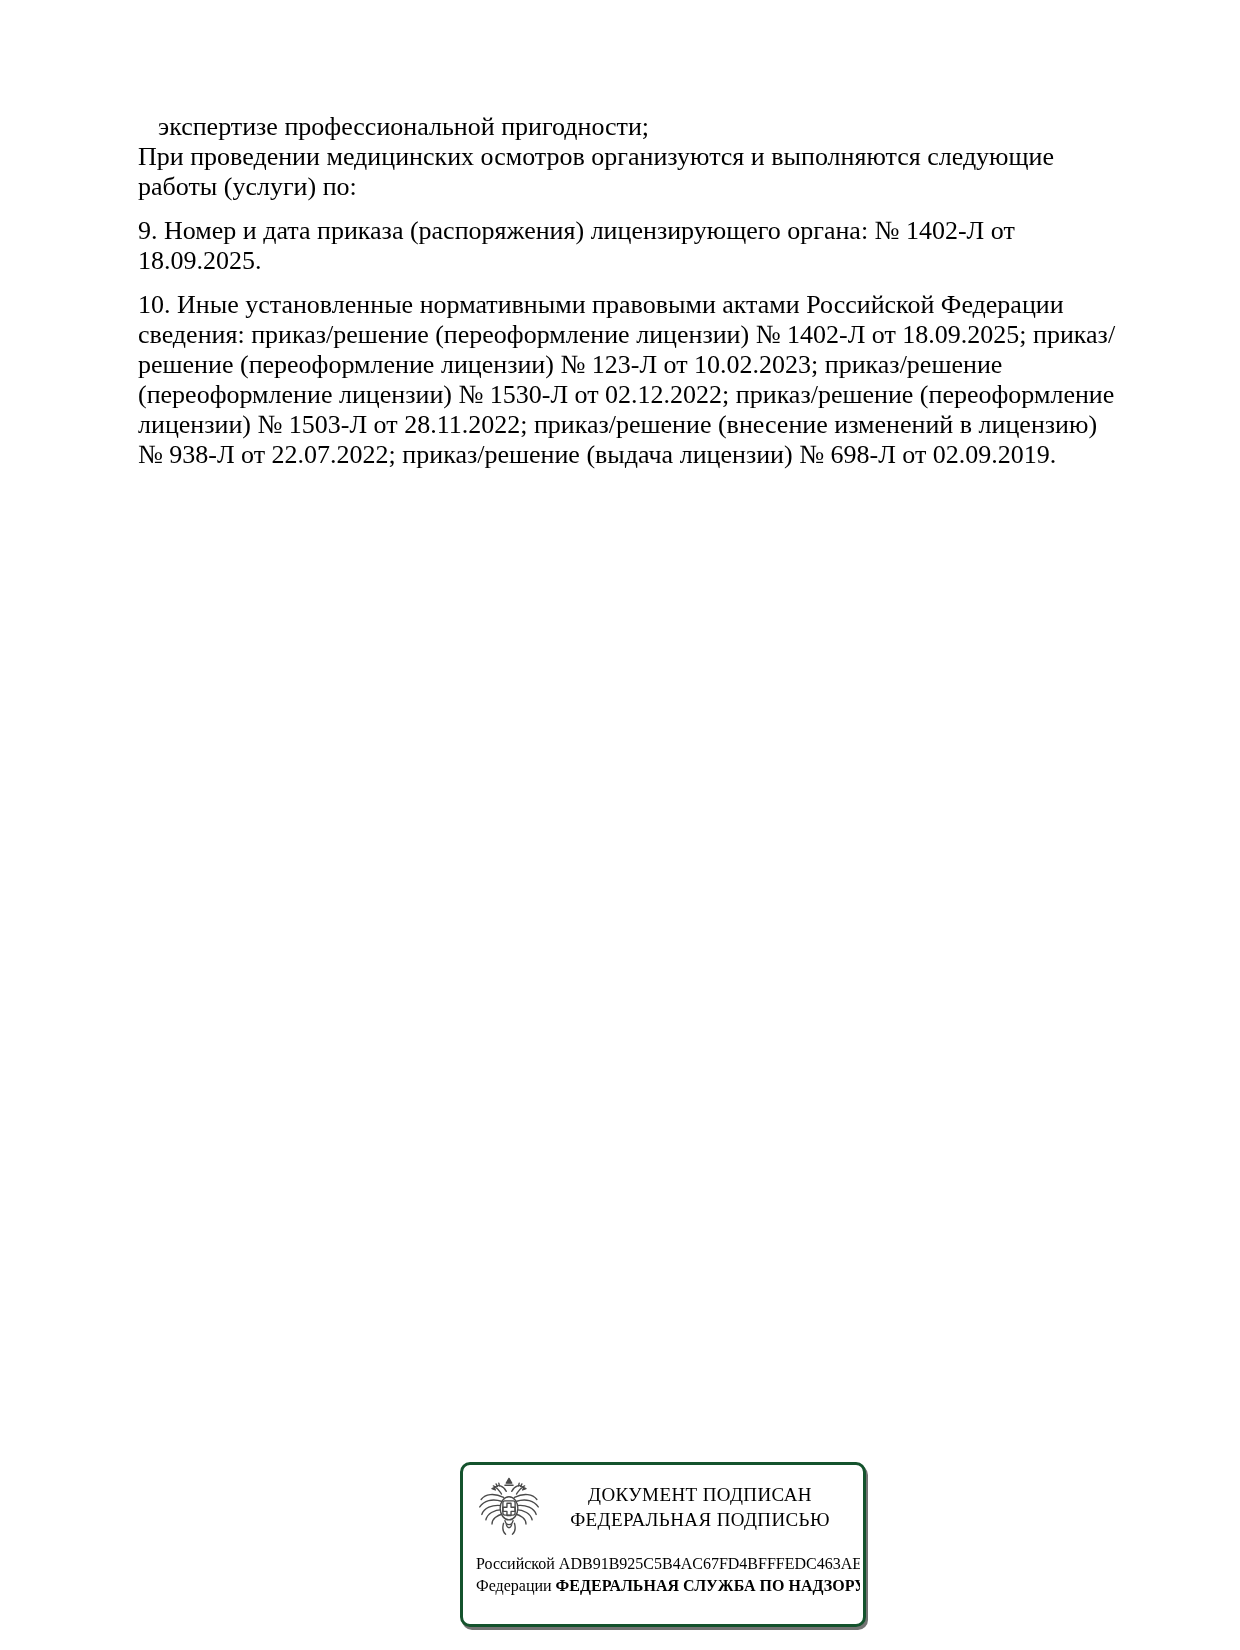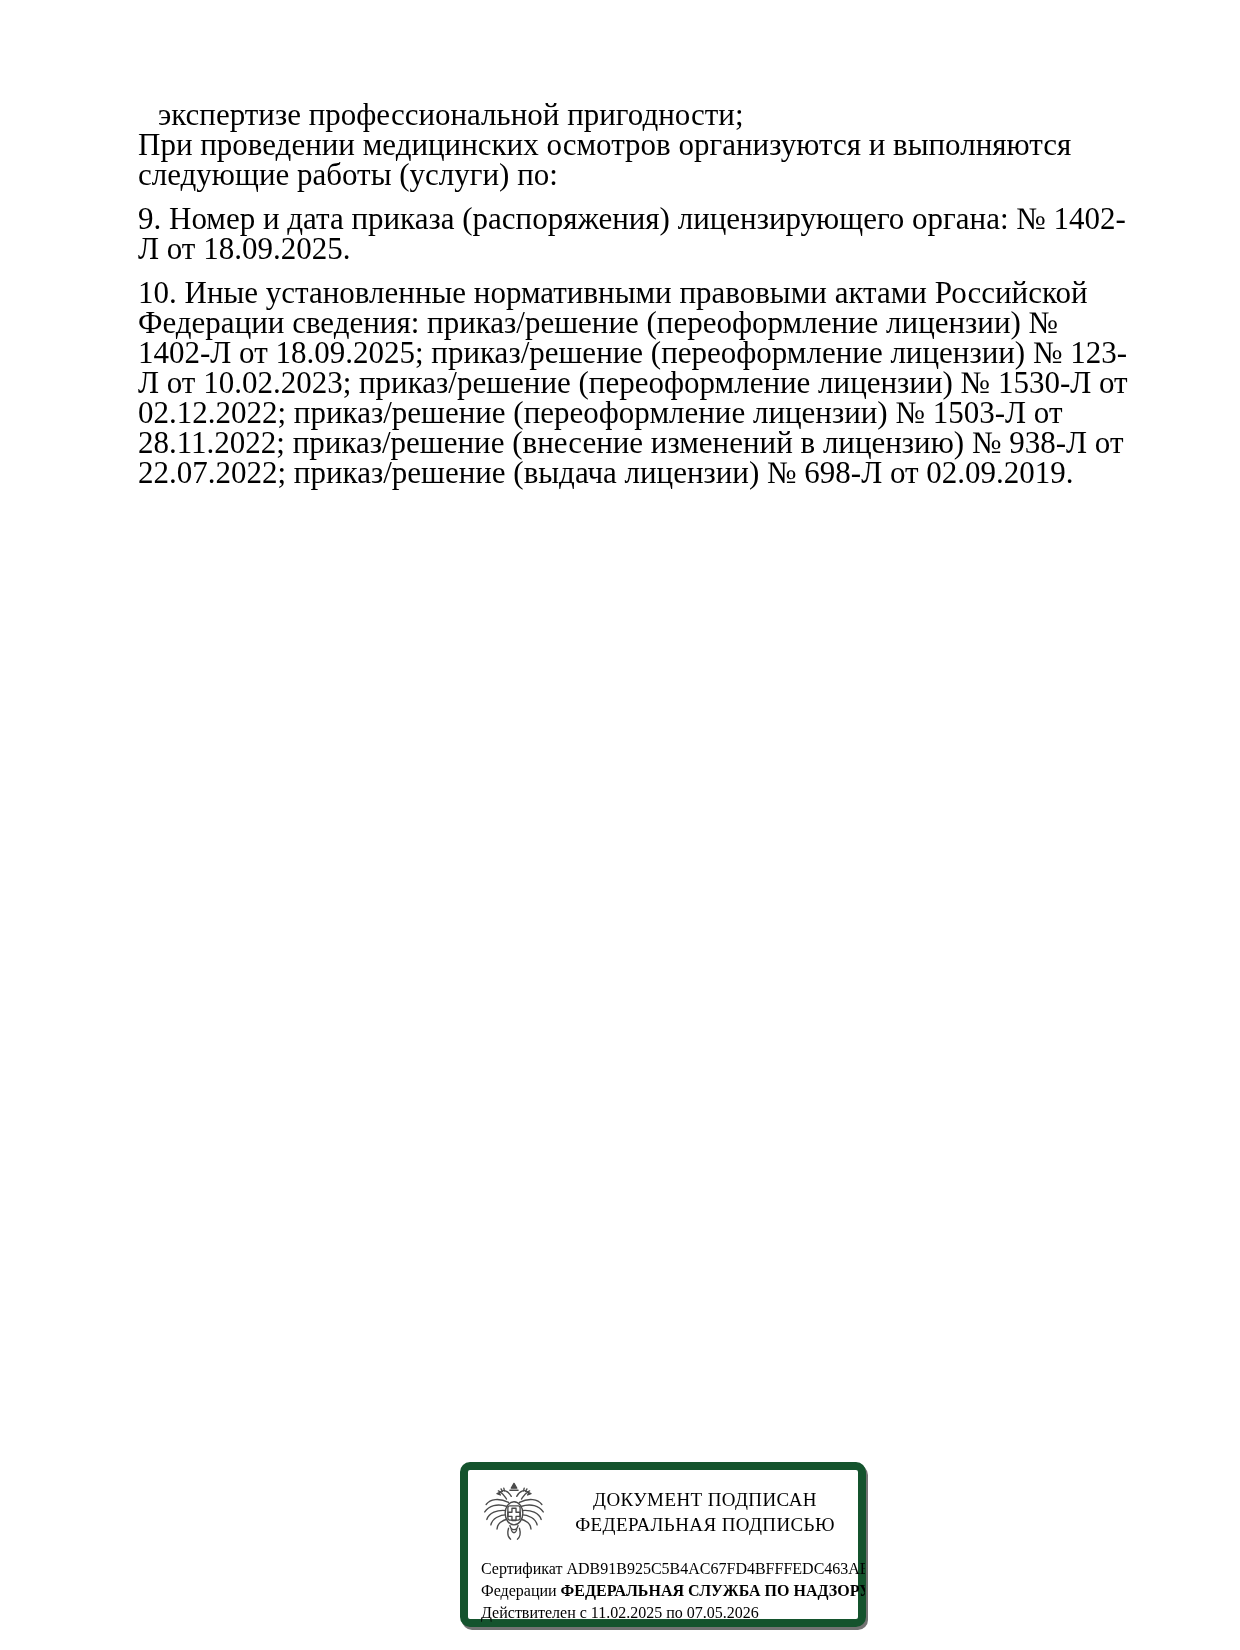--- a/index.html
+++ b/index.html
@@ -12,23 +12,23 @@
     width: 1240px;
     height: 1650px;
     background: #ffffff;
     overflow: hidden;
     font-family: "Liberation Serif", "DejaVu Serif", serif;
     color: #000000;
   }
   .doc-body {
     position: absolute;
     left: 138px;
-    top: 100px;
+    top: 112px;
     width: 990px;
-    font-size: 31px;
+    font-size: 26px;
     line-height: 30px;
     text-rendering: optimizeLegibility;
   }
   .doc-body p {
     margin: 0;
   }
   .doc-body p.indent {
     padding-left: 20px;
   }
   .doc-body p.sect {
@@ -36,21 +36,21 @@
   }
 
   
   .stamp {
     position: absolute;
     left: 460px;
     top: 1462px;
     width: 406px;
     height: 165px;
     box-sizing: border-box;
-    border: 8px solid #14532d;
+    border: 3px solid #14532d;
     border-radius: 10px;
     background: #ffffff;
     box-shadow: 2px 3px 0 rgba(0,0,0,0.55);
   }
   .stamp-emblem {
     position: absolute;
     left: 12px;
     top: 8px;
     width: 68px;
     height: 72px;
@@ -137,25 +137,24 @@
       </svg>
     </div>
 
     <div class="stamp-title">
       <div>ДОКУМЕНТ ПОДПИСАН</div>
       <div>ФЕДЕРАЛЬНАЯ ПОДПИСЬЮ</div>
     </div>
 
     <div class="stamp-lines">
       <div class="stamp-line">
-        <span>Сертификат</span>
+        <span>Российской</span>
         <span>ADB91B925C5B4AC67FD4BFFFEDC463AE</span>
       </div>
       <div class="stamp-line">
         <span>Федерации</span>
         <span class="owner-value">ФЕДЕРАЛЬНАЯ СЛУЖБА ПО НАДЗОРУ В СФ</span>
       </div>
-      <div class="stamp-line">Действителен с 11.02.2025 по 07.05.2026</div>
     </div>
 
   </div>
 
 </div>
 
 </body></html>

